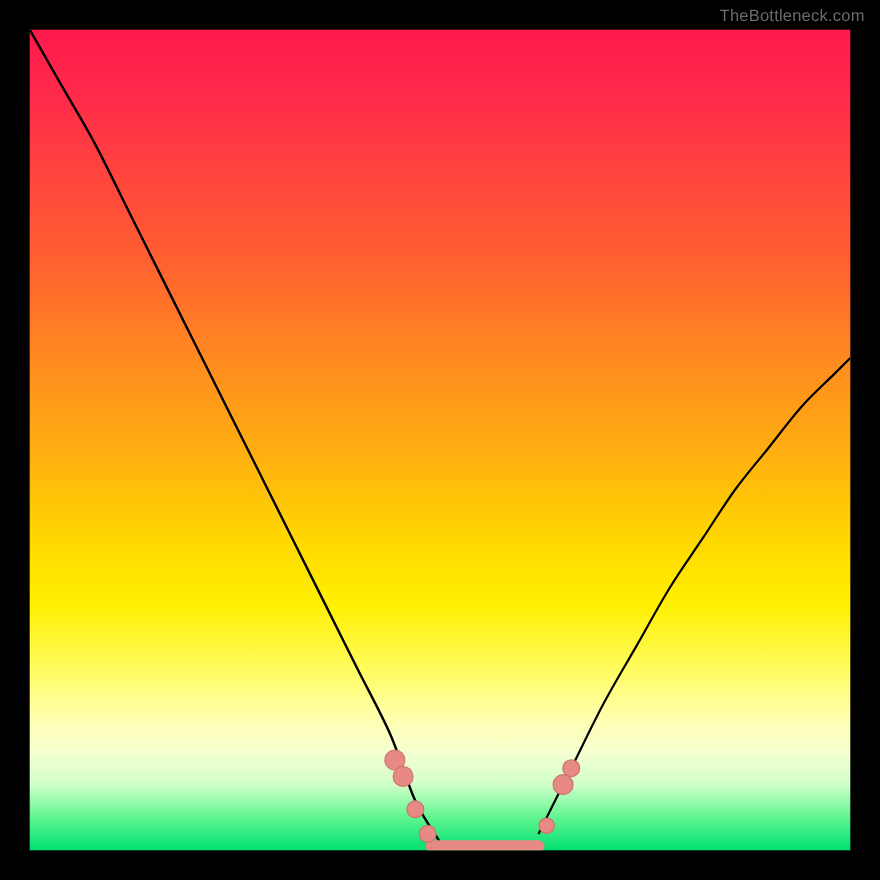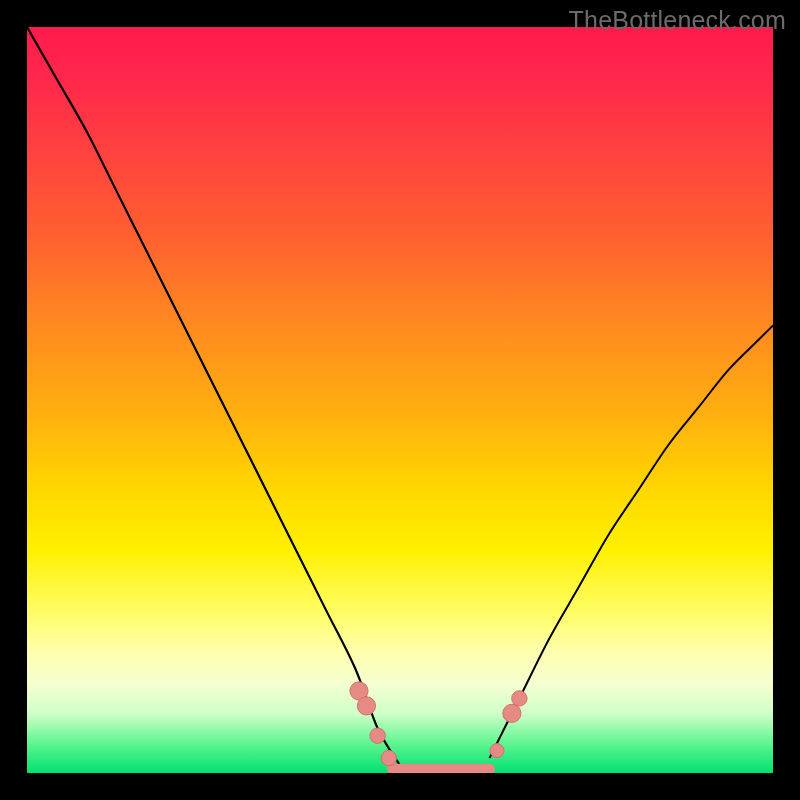--- a/index.html
+++ b/index.html
@@ -9,21 +9,21 @@
     background: #000;
     position: relative;
     font-family: Arial, Helvetica, sans-serif;
     overflow: hidden;
   }
   .watermark {
     position: absolute;
     top: 6px;
     right: 14px;
     color: #6b6b6b;
-    font-size: 25px;
+    font-size: 15px;
     font-weight: 500;
     z-index: 10;
     letter-spacing: 0.2px;
   }
   .plot-frame {
     position: absolute;
     left: 27px;
     top: 27px;
     width: 746px;
     height: 746px;

